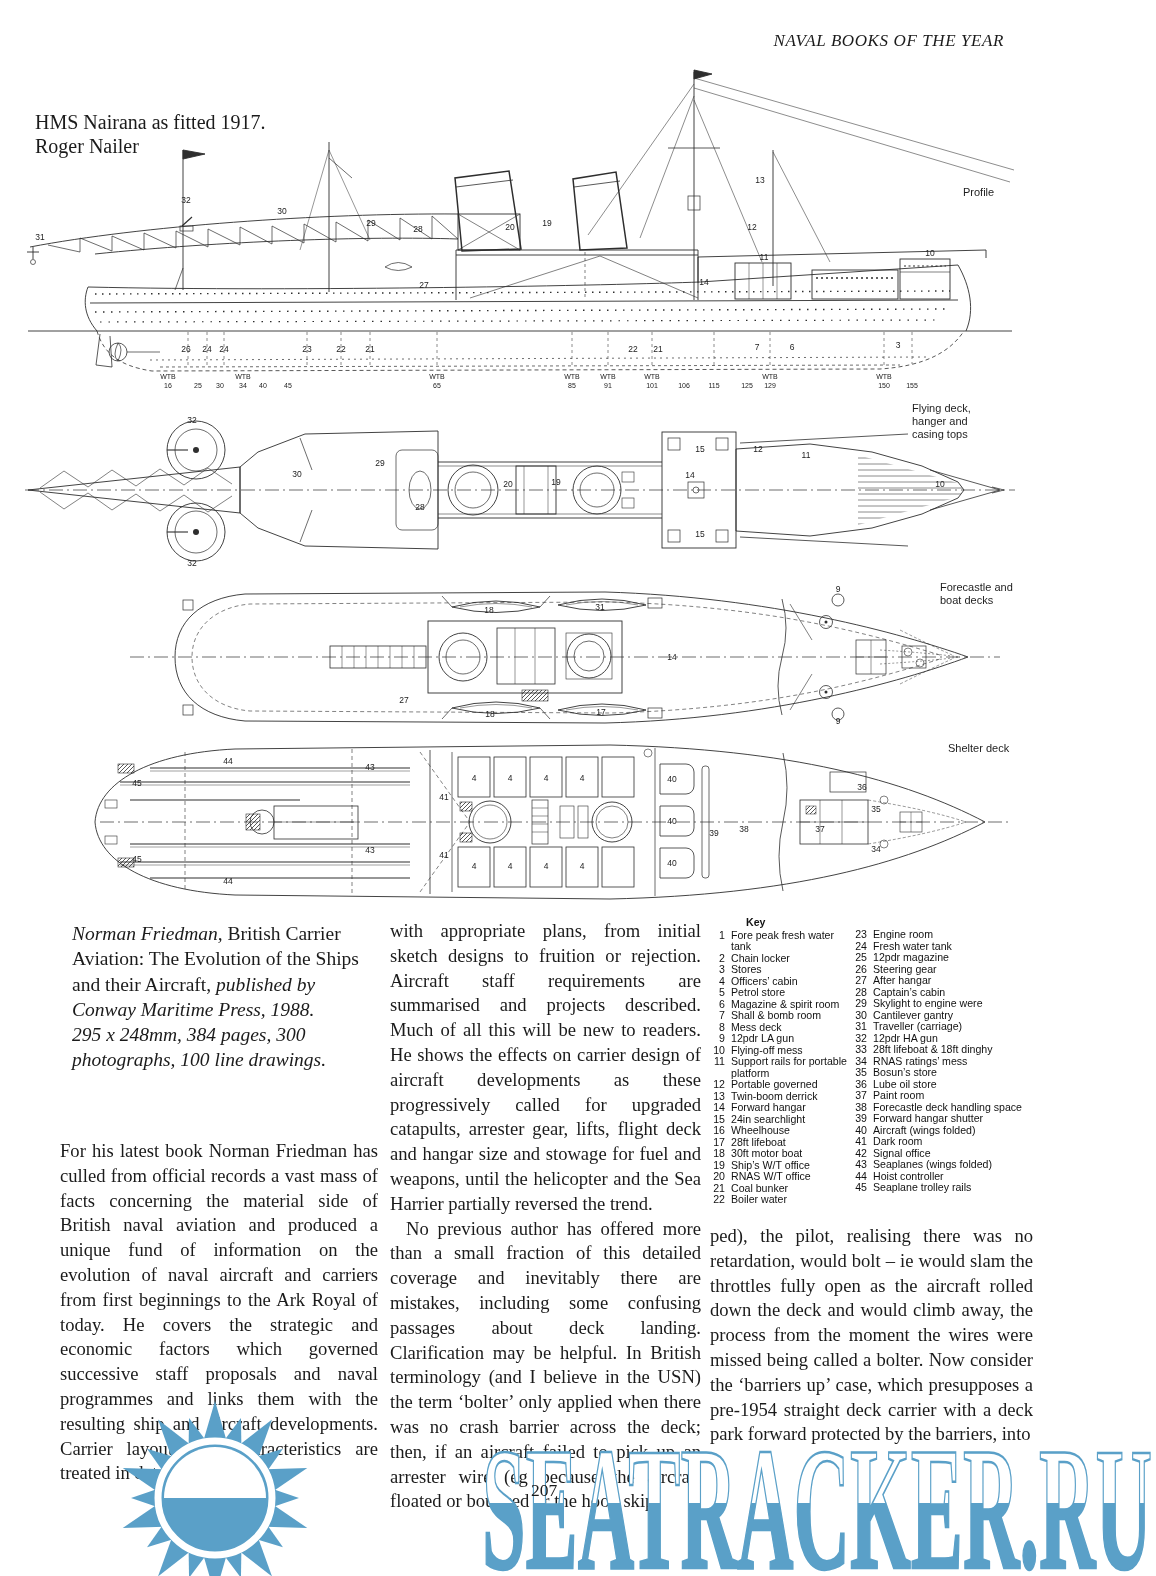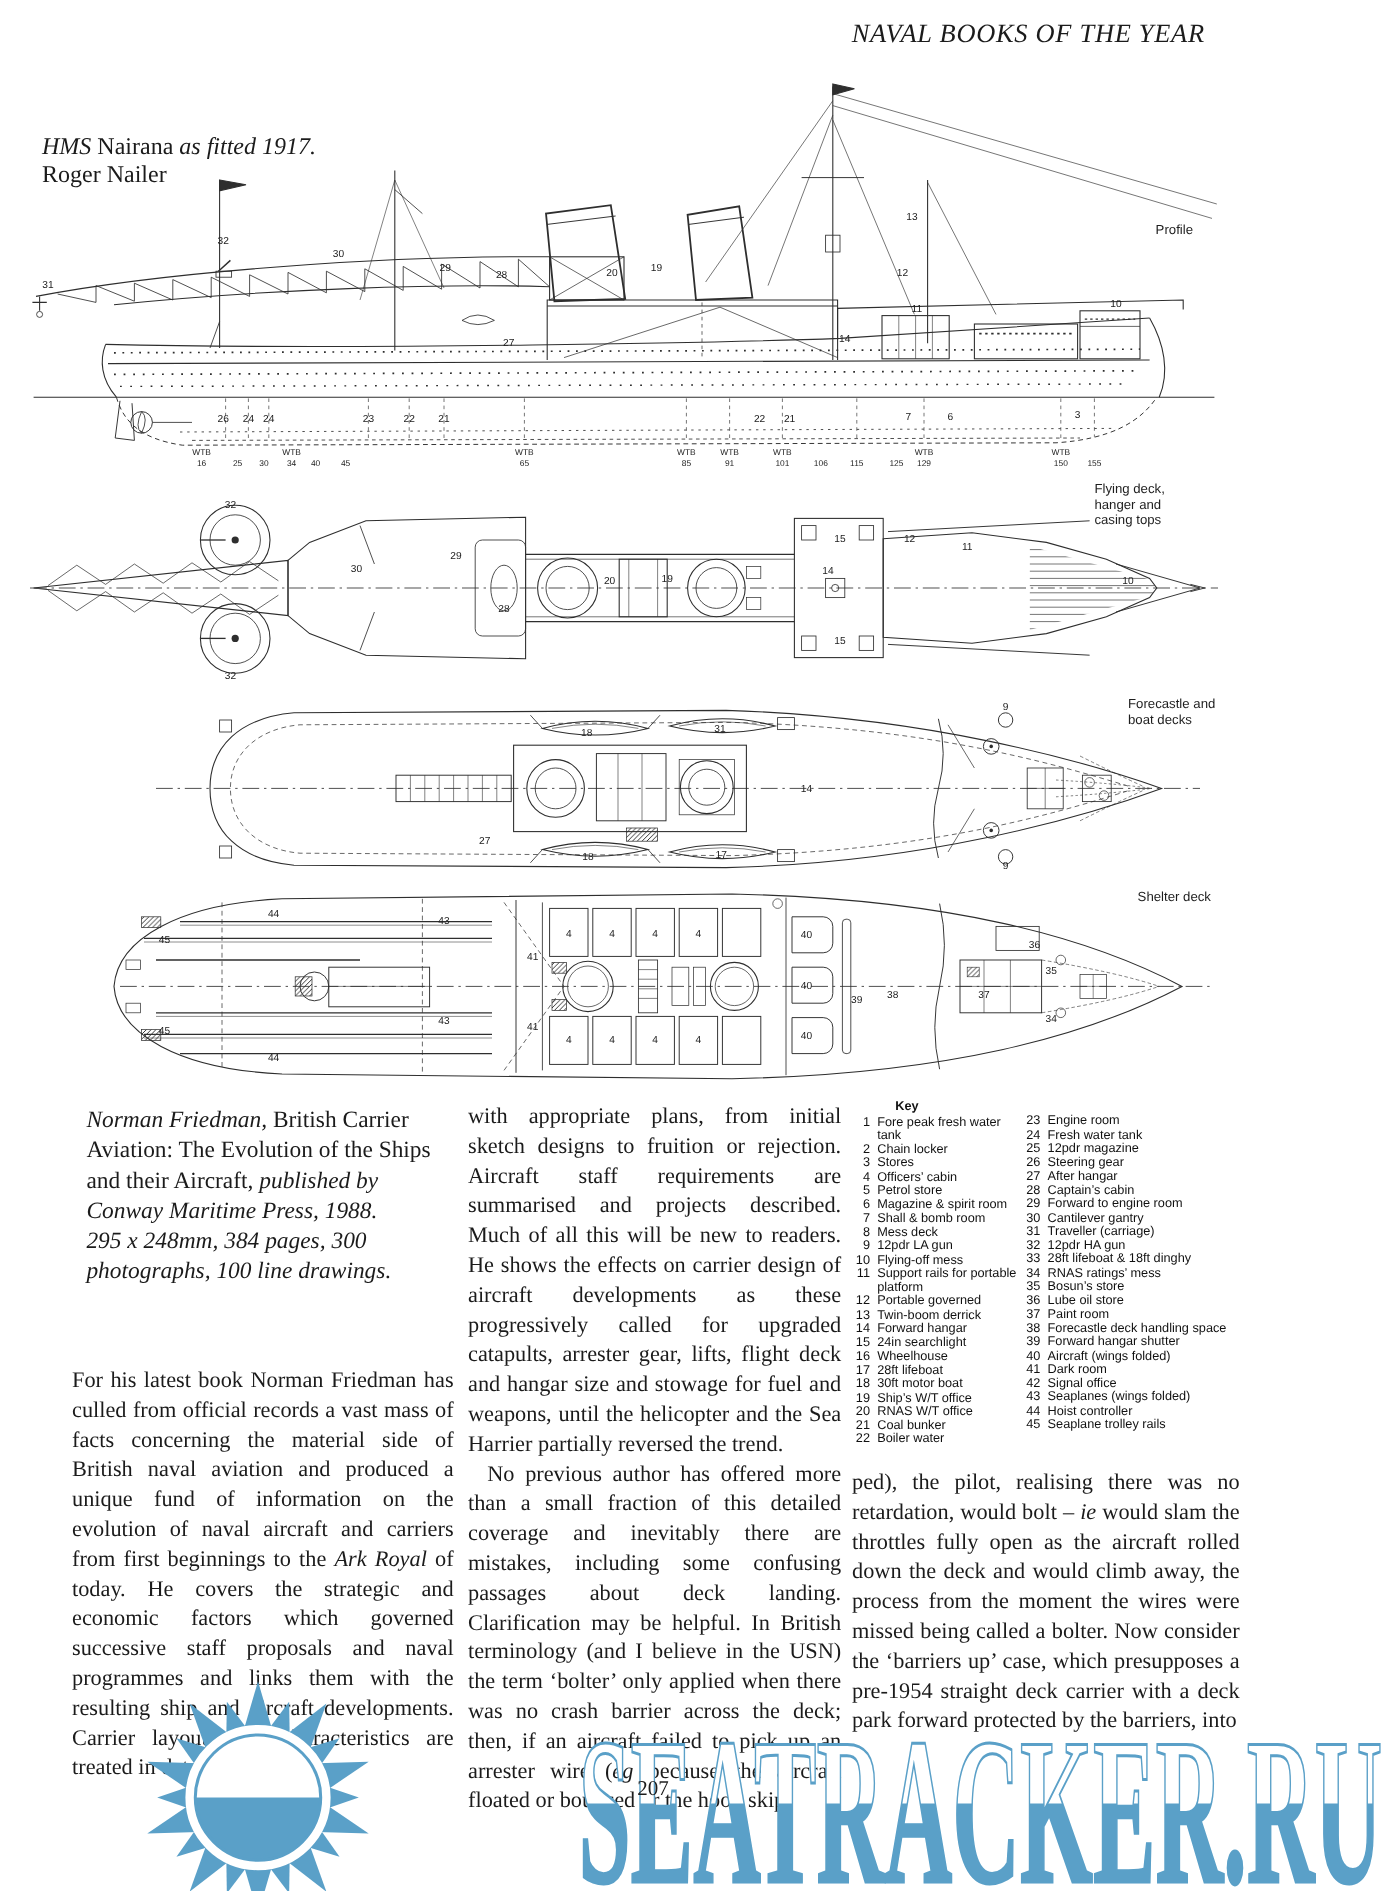--- a/index.html
+++ b/index.html
@@ -1,21 +1,21 @@
 <!DOCTYPE html>
 <html><head>
 <meta charset="utf-8">
 <style>
   html,body{margin:0;padding:0;background:#e9e9e9;}
   #page{position:relative;width:1156px;height:1576px;background:#ffffff;overflow:hidden;
         font-family:"Liberation Serif",serif;color:#1b1b1b;}
   .abs{position:absolute;}
-  #header{top:15px;right:152px;font-style:italic;font-size:22px;letter-spacing:.6px;z-index:2;margin-left:28px;}
+  #header{top:31px;right:152px;font-style:italic;font-size:17px;letter-spacing:.6px;z-index:2;margin-left:28px;}
   #caption{left:35px;top:110px;font-size:20px;line-height:24px;z-index:2;}
-  .it{font-style:italic;}
+  .it{}
   .roman{font-style:normal;}
   .dlabel{font-family:"Liberation Sans",sans-serif;font-size:11px;line-height:13px;
           white-space:pre-line;color:#1e1e1e;z-index:2;}
   #label-profile{left:963px;top:186px;}
   #label-flying{left:912px;top:402px;}
   #label-forecastle{left:940px;top:581px;}
   #label-shelter{left:948px;top:742px;}
   #citation{left:72px;top:921px;width:306px;font-size:19.5px;line-height:25.3px;font-style:italic;z-index:2;}
   .para{font-size:18.6px;line-height:24.8px;text-align:justify;}
   #left-para{left:60px;top:1139px;width:318px;z-index:2;}
@@ -521,21 +521,21 @@
           <div class="key-item"><span class="key-num">24</span><span class="key-text">Fresh water tank</span></div>
 
           <div class="key-item"><span class="key-num">25</span><span class="key-text">12pdr magazine</span></div>
 
           <div class="key-item"><span class="key-num">26</span><span class="key-text">Steering gear</span></div>
 
           <div class="key-item"><span class="key-num">27</span><span class="key-text">After hangar</span></div>
 
           <div class="key-item"><span class="key-num">28</span><span class="key-text">Captain’s cabin</span></div>
 
-          <div class="key-item"><span class="key-num">29</span><span class="key-text">Forward to engine room</span></div>
+          <div class="key-item"><span class="key-num">29</span><span class="key-text">Skylight to engine were</span></div>
 
           <div class="key-item"><span class="key-num">30</span><span class="key-text">Cantilever gantry</span></div>
 
           <div class="key-item"><span class="key-num">31</span><span class="key-text">Traveller (carriage)</span></div>
 
           <div class="key-item"><span class="key-num">32</span><span class="key-text">12pdr HA gun</span></div>
 
           <div class="key-item"><span class="key-num">33</span><span class="key-text">28ft lifeboat &amp; 18ft dinghy</span></div>
 
           <div class="key-item"><span class="key-num">34</span><span class="key-text">RNAS ratings’ mess</span></div>

